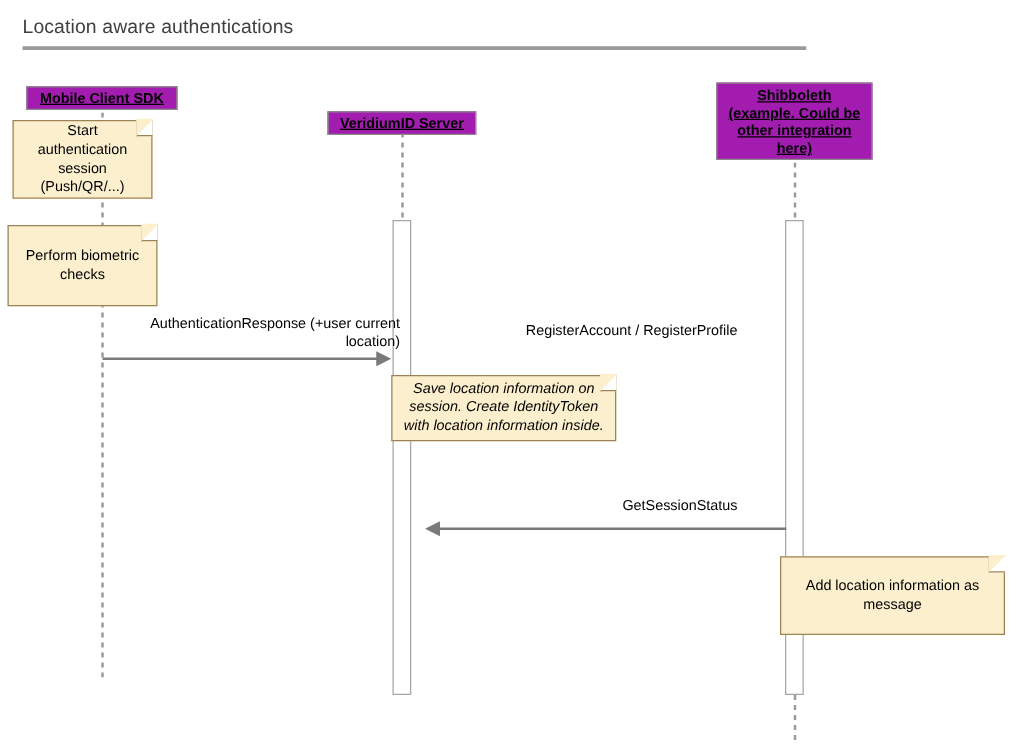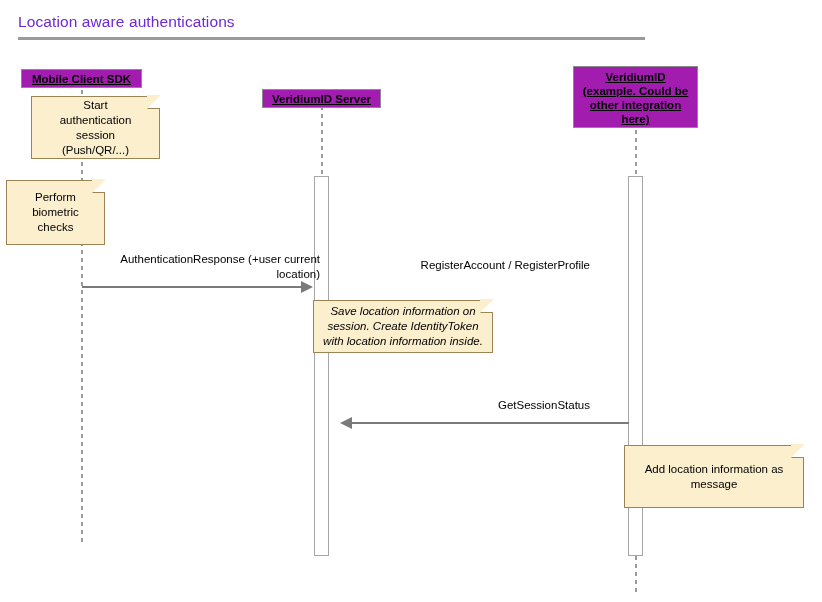--- a/index.html
+++ b/index.html
@@ -17,21 +17,21 @@
     position: absolute;
     left: 0; top: 0;
     width: 822px; height: 602px;
   }
 
   
   .title {
     position: absolute;
     left: 18px; top: 13px;
     font-size: 15.5px;
-    color: #6d28d9;
+    color: #404040;
     letter-spacing: 0.1px;
     white-space: nowrap;
   }
   .title-rule {
     position: absolute;
     left: 18px; top: 37px;
     width: 627px; height: 3px;
     background: #9a9a9a;
   }
 
@@ -148,38 +148,38 @@
   <div class="participant" style="left:21px; top:69px; width:121px; height:19px;">
     <span>Mobile Client SDK</span>
   </div>
 
   <div class="participant" style="left:262px; top:69px; width:119px; height:19px;margin-top:20px;">
     <span>VeridiumID Server</span>
   </div>
 
   <div class="participant" style="left:573px; top:66px; width:125px; height:62px; padding-top:3px;">
     <div>
-      <div><span>VeridiumID</span></div>
+      <div><span>Shibboleth</span></div>
       <div><span>(example. Could be</span></div>
       <div><span>other integration</span></div>
       <div><span>here)</span></div>
     </div>
   </div>
 
-  <div class="note" style="left:10px; top:96px; width:129px; height:63px;margin-left:21px;">
+  <div class="note" style="left:10px; top:96px; width:112px; height:63px;">
     <span class="fold"></span>
     <div>
       <div>Start</div>
       <div>authentication</div>
       <div>session</div>
       <div>(Push/QR/...)</div>
     </div>
   </div>
 
-  <div class="note" style="left:6px; top:180px; width:99px; height:65px;">
+  <div class="note" style="left:6px; top:180px; width:120px; height:65px;">
     <span class="fold"></span>
     <div>
       <div>Perform biometric</div>
       <div>checks</div>
     </div>
   </div>
 
   <div class="msg-label" style="left:90px; top:252px; width:230px;">
     <div>AuthenticationResponse (+user current</div>
     <div>location)</div>

